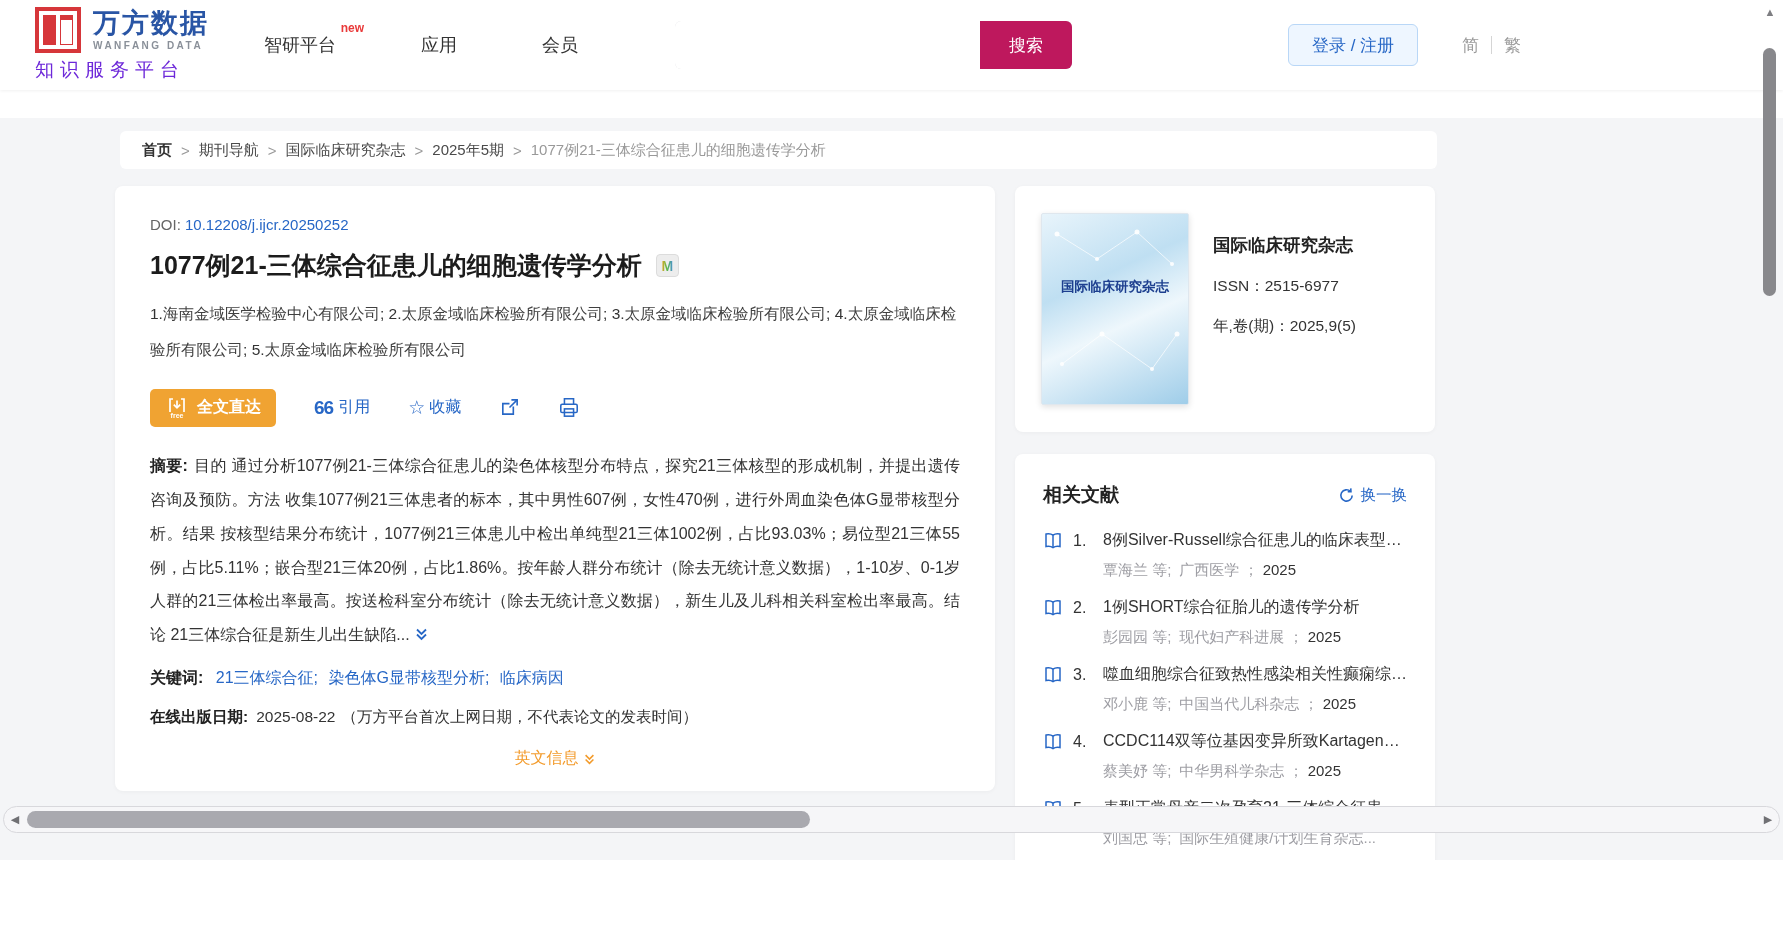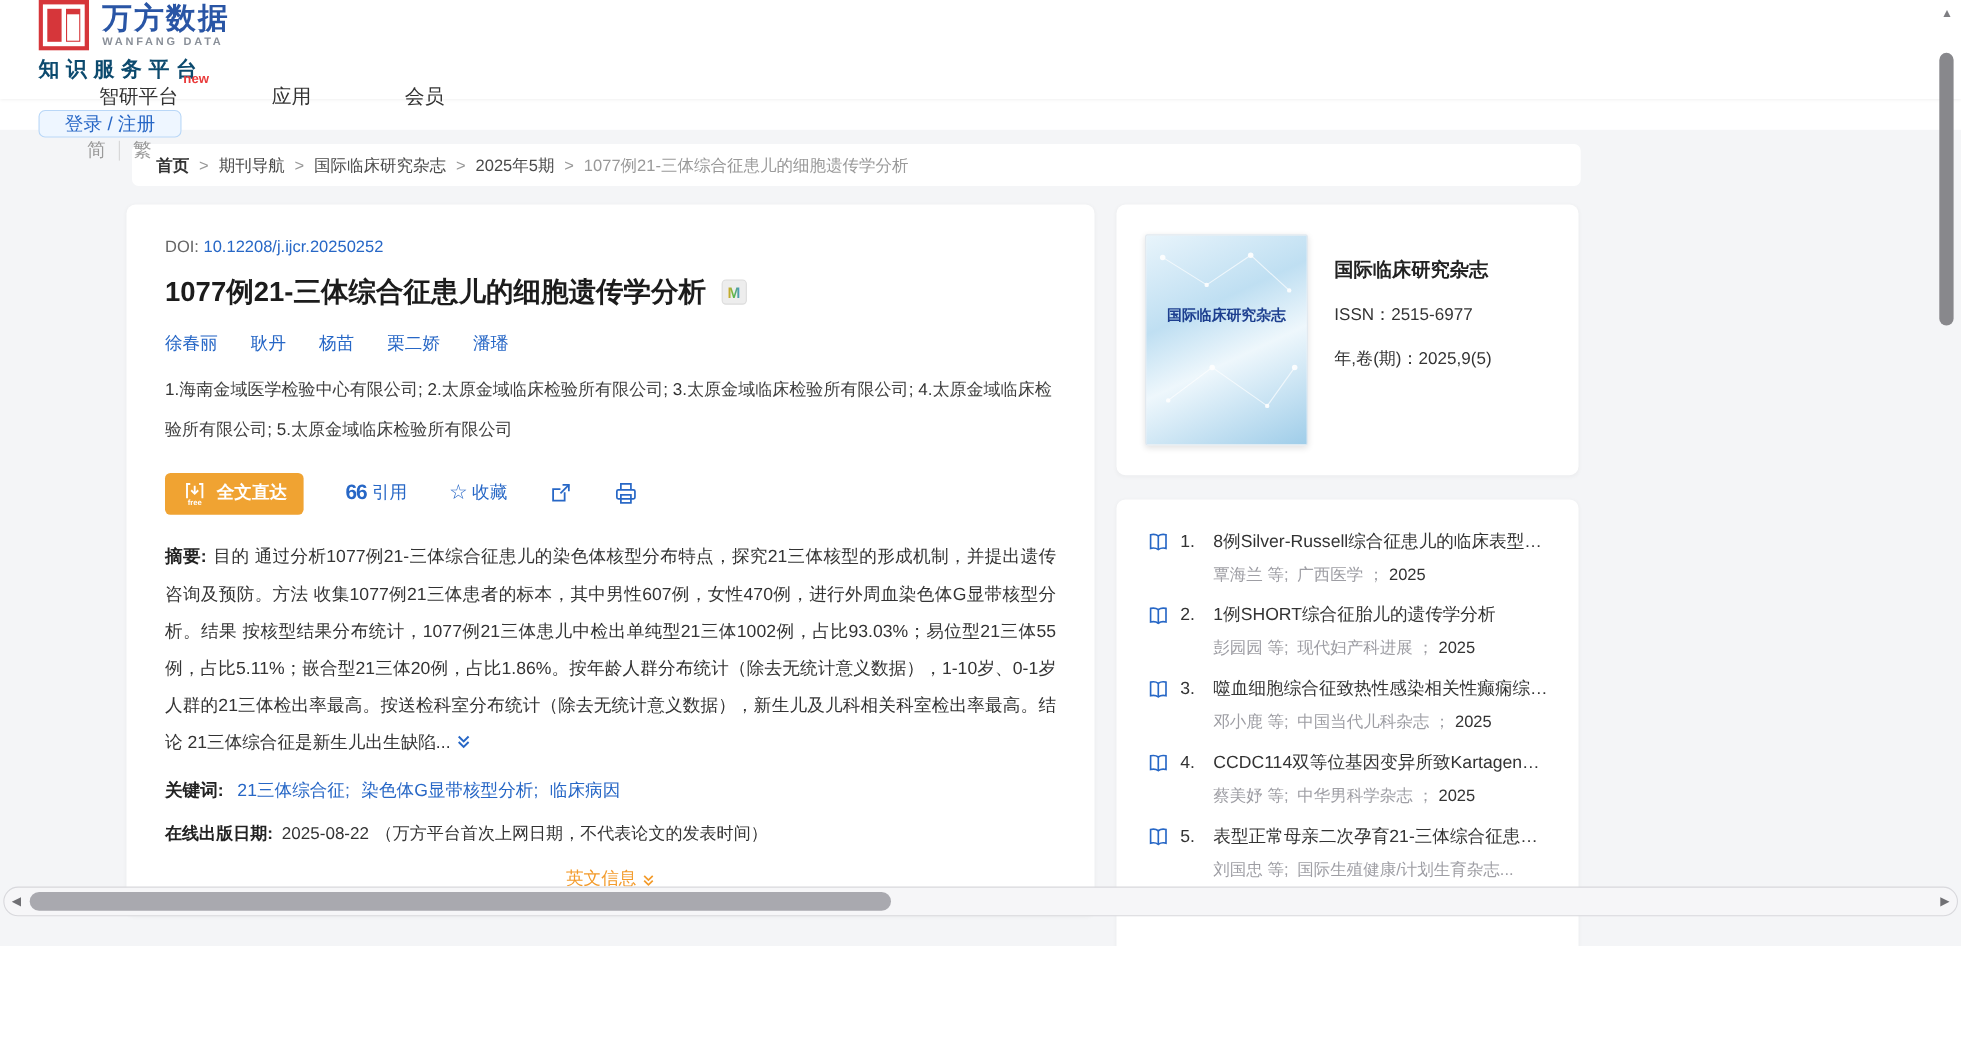--- a/index.html
+++ b/index.html
@@ -1,27 +1,27 @@
 <!DOCTYPE html>
 <html><head>
 <meta charset="utf-8">
 <style>
   * { box-sizing: border-box; margin: 0; padding: 0; }
   html,body { width:1783px; height:945px; overflow:hidden; background:#fff;
     font-family:"Liberation Sans","DejaVu Sans",sans-serif; color:#333; }
 
   
-  .header { position:relative; z-index:3; height:90px; background:#fff; display:flex; 
-    padding:0 250px 0 35px; box-shadow:0 1px 3px rgba(0,0,0,.06);flex-direction:column; }
+  .header { position:relative; z-index:3; height:90px; background:#fff; display:flex; align-items:center;
+    padding:0 250px 0 35px; box-shadow:0 1px 3px rgba(0,0,0,.06); }
   .logo { display:grid; grid-template-columns:50px auto; grid-template-rows:auto auto; column-gap:8px; cursor:pointer; }
   .logo-mark { grid-row:1; width:46px; height:46px; }
   .logo-textcol { grid-row:1; display:flex; flex-direction:column; justify-content:center; }
   .brand-cn { font-size:27px; font-weight:bold; color:#2955a5; letter-spacing:2px; line-height:1; }
   .brand-en { font-size:10px; color:#8a9099; font-weight:bold; letter-spacing:2.5px; margin-top:3px; }
-  .tagline { grid-column:1 / span 2; font-size:19px; color:#0c4a6e; font-weight:bold; letter-spacing:6px; margin-top:4px; }
+  .tagline { grid-column:1 / span 2; font-size:19px; color:#6d28d9; font-weight:normal; letter-spacing:6px; margin-top:4px; }
 
   .nav { display:flex; align-items:center; margin-left:55px; }
   .nav-item { position:relative; font-size:18px; color:#333; margin-right:85px; cursor:pointer; white-space:nowrap; }
   .nav-badge { position:absolute; top:-12px; right:-28px; color:#e93a3a; font-size:12px; font-weight:bold; }
 
   .searchbar { display:flex; margin-left:12px; height:48px; border-radius:6px; overflow:hidden;
     box-shadow:0 0 0 1px #d9d9de inset; }
   .search-input { width:305px; height:48px; border:none; outline:none; padding:0 14px; font-size:16px; background:#fff; }
   .search-btn { width:92px; height:48px; border:none; background:#be185d; color:#fff; font-size:17px; cursor:pointer; }
 
@@ -186,27 +186,20 @@
         <span class="doi-link">10.12208/j.ijcr.20250252</span>
       </div>
 
       <div class="art-title">
         <span>1077例21-三体综合征患儿的细胞遗传学分析</span>
         <span class="m-badge">
             <span>M</span>
           </span>
       </div>
 
-      <div class="authors">
-        <span class="author">徐春丽</span>
-        <span class="author">耿丹</span>
-        <span class="author">杨苗</span>
-        <span class="author">栗二娇</span>
-        <span class="author">潘璠</span>
-      </div>
 
       <div class="affils">
         <span>1.</span><span class="affil-name">海南金域医学检验中心有限公司</span><span>; </span>
         <span>2.</span><span class="affil-name">太原金域临床检验所有限公司</span><span>; </span>
         <span>3.</span><span class="affil-name">太原金域临床检验所有限公司</span><span>; </span>
         <span>4.</span><span class="affil-name">太原金域临床检验所有限公司</span><span>; </span>
         <span>5.</span><span class="affil-name">太原金域临床检验所有限公司</span><span></span>
       </div>
 
       <div class="toolbar">
@@ -301,20 +294,30 @@
           <div class="journal-line">
             <span>ISSN：</span><span>2515-6977</span>
           </div>
           <div class="journal-line">
             <span>年,卷(期)：</span><span>2025,9(5)</span>
           </div>
         </div>
       </div>
 
       <div class="related-card">
+        <div class="related-head">
+          <div class="related-title">相关文献</div>
+          <div class="swap-btn">
+            <svg width="17" height="17" viewBox="0 0 18 18" fill="none" stroke="#2767c6" stroke-width="1.7">
+              <path d="M15 9a6 6 0 1 1-1.8-4.3"></path>
+                <polyline points="13.5,1.5 13.7,4.9 10.3,5.1"></polyline>
+            </svg>
+            <span>换一换</span>
+          </div>
+        </div>
 
         <div class="rel-item">
           <div class="rel-row1">
             <svg width="20" height="19" viewBox="0 0 20 19" fill="none" stroke="#2767c6" stroke-width="1.5">
                 <path d="M10 4.2C8 2.7 5.5 2.5 3 3.1v12.4c2.5-.6 5-.4 7 1.1 2-1.5 4.5-1.7 7-1.1V3.1c-2.5-.6-5-.4-7 1.1z"></path>
                 <path d="M10 4.2v12.4"></path>
               </svg>
             <span class="rel-num">1.</span>
             <span class="rel-title">8例Silver-Russell综合征患儿的临床表型与...</span>
           </div>

